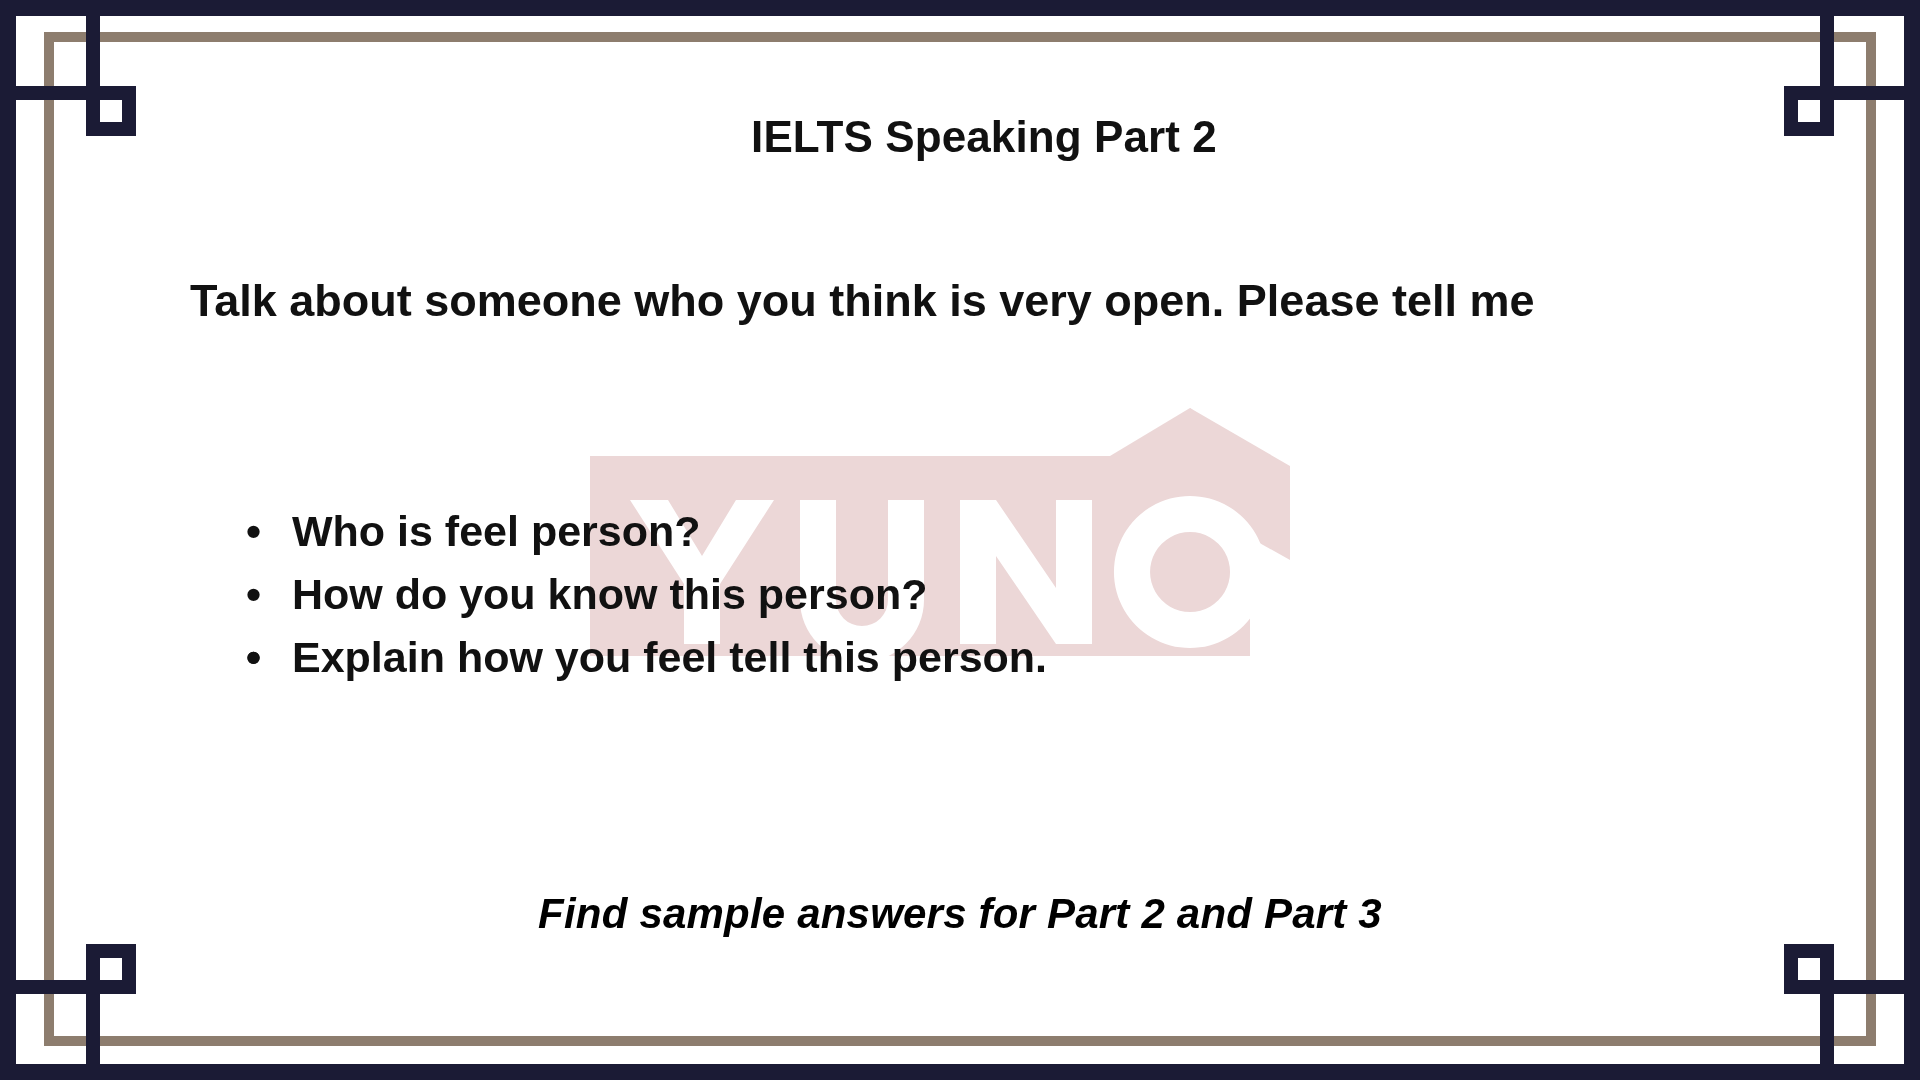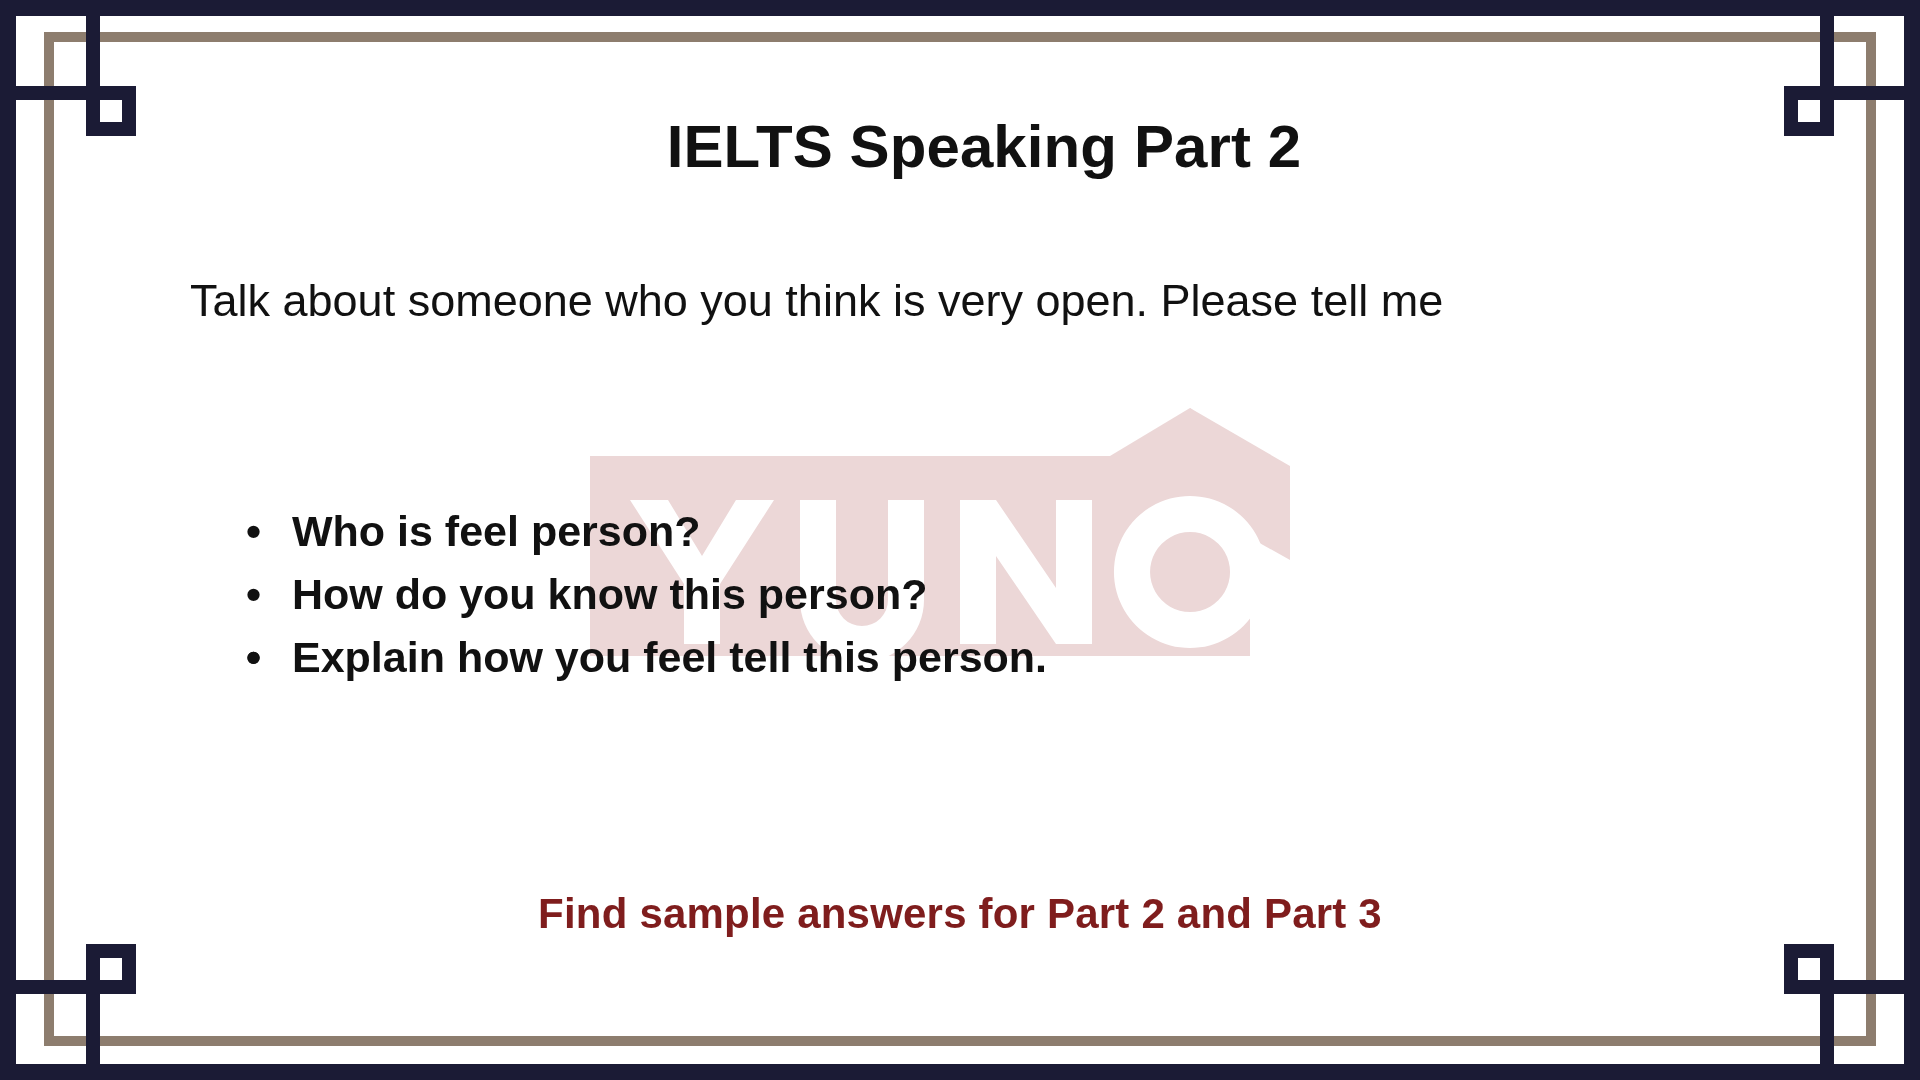--- a/index.html
+++ b/index.html
@@ -111,34 +111,34 @@
     z-index: 2;
     box-sizing: border-box;
   }
 
   .slide-title {
     position: absolute;
     left: 0;
     right: 0;
     top: 112px;
     text-align: center;
-    font-size: 60px;
+    font-size: 44px;
     font-weight: bold;
     color: #111111;
     letter-spacing: 0.1px;
     padding-left: 48px;
   }
 
   .prompt {
     position: absolute;
     left: 190px;
     top: 270px;
     width: 1500px;
     font-size: 45px;
-    font-weight: normal;
+    font-weight: bold;
     color: #111111;
     line-height: 1.36;
   }
 
   .bullets {
     position: absolute;
     left: 238px;
     top: 500px;
     width: 1450px;
     margin: 0;
@@ -162,21 +162,22 @@
   }
 
   .footer-note {
     position: absolute;
     left: 0;
     right: 0;
     top: 890px;
     text-align: center;
     font-size: 42px;
     font-weight: bold;
-    color: #7f1d1d;
+    font-style: italic;
+    color: #000000;
     letter-spacing: 0.2px;
   }
 </style>
 </head>
 <body>
 
 <div id="slide">
 
   <div class="navy-frame"></div>
   <div class="tan-frame"></div>

